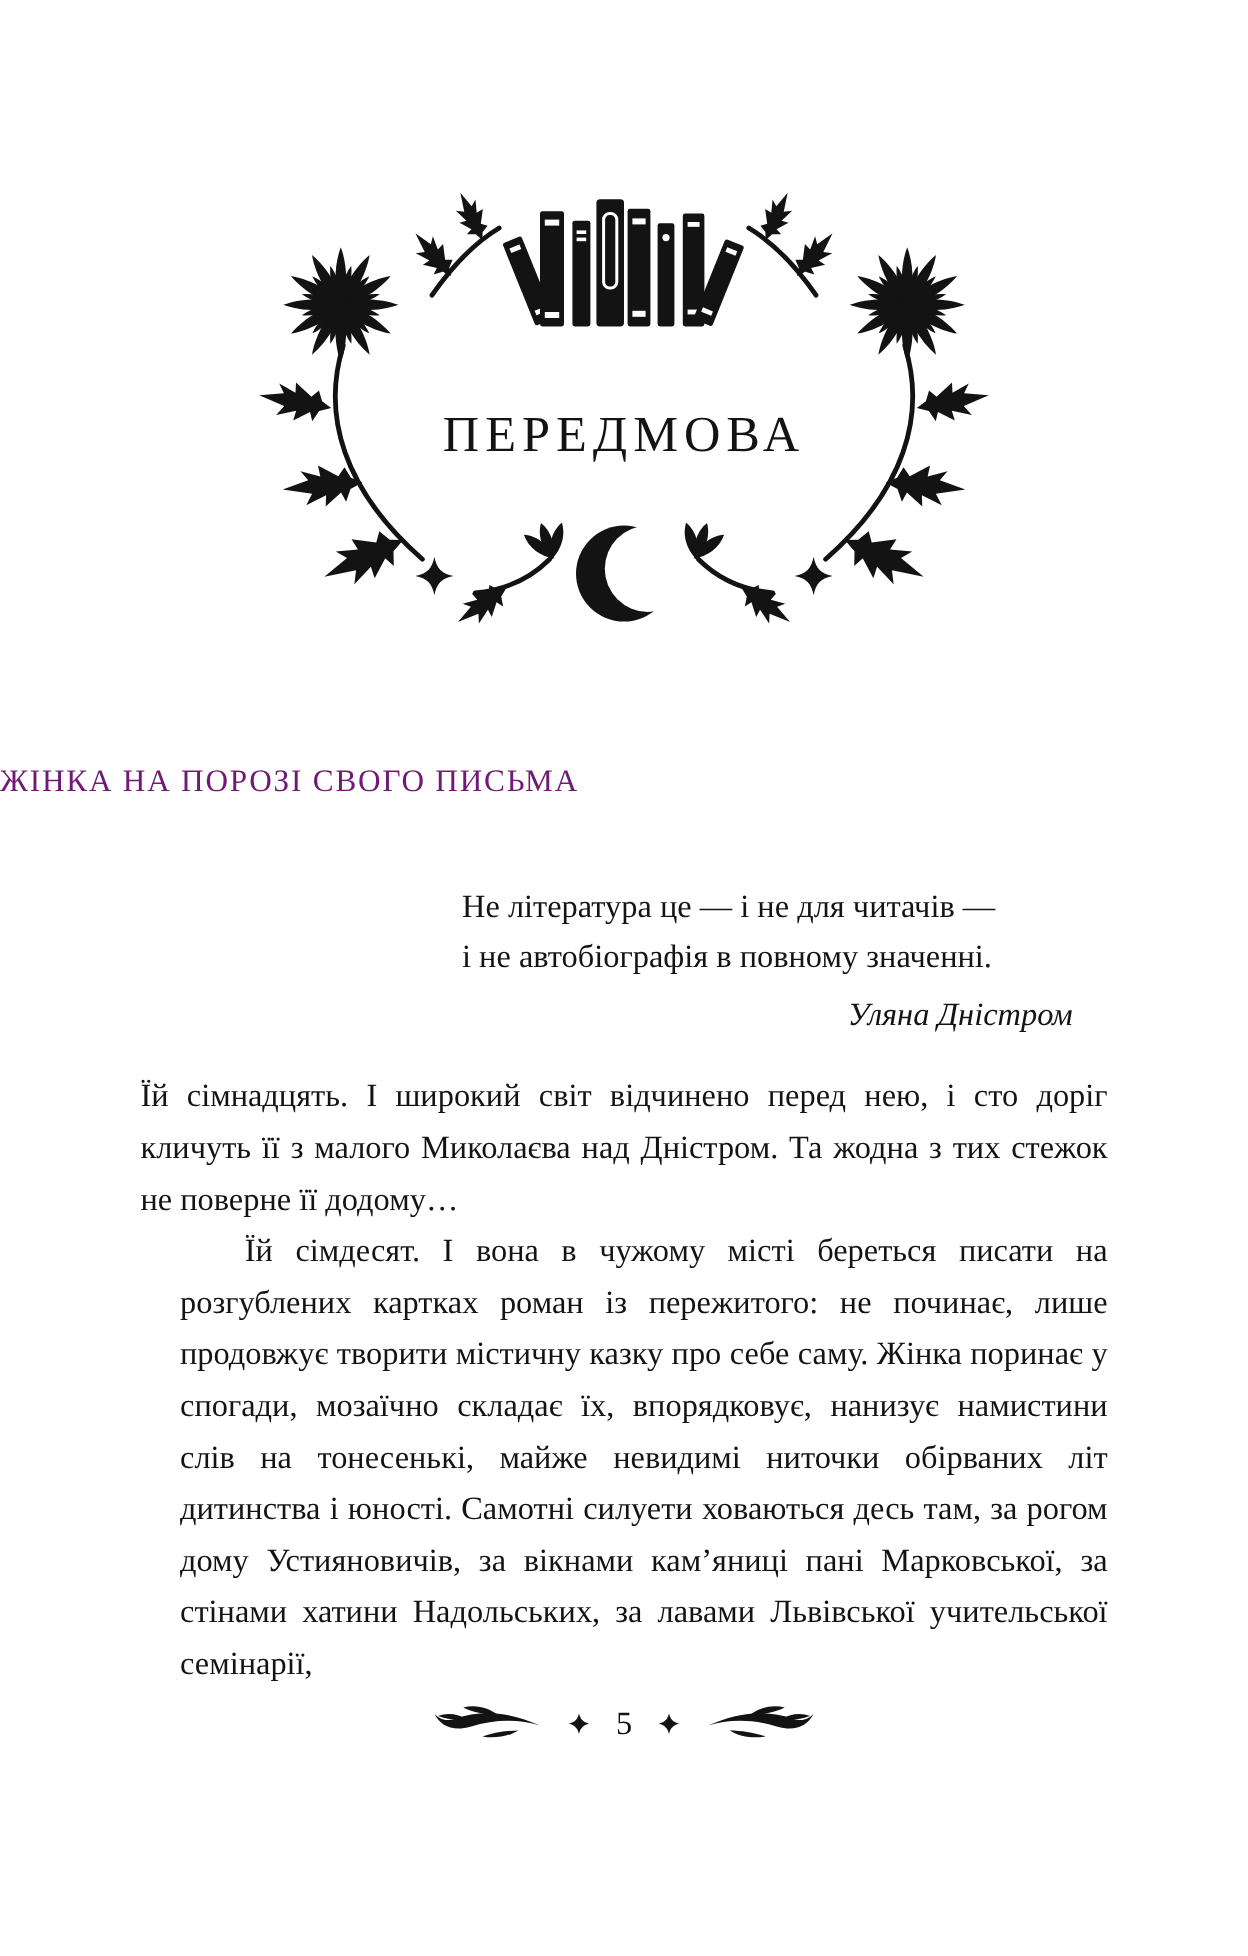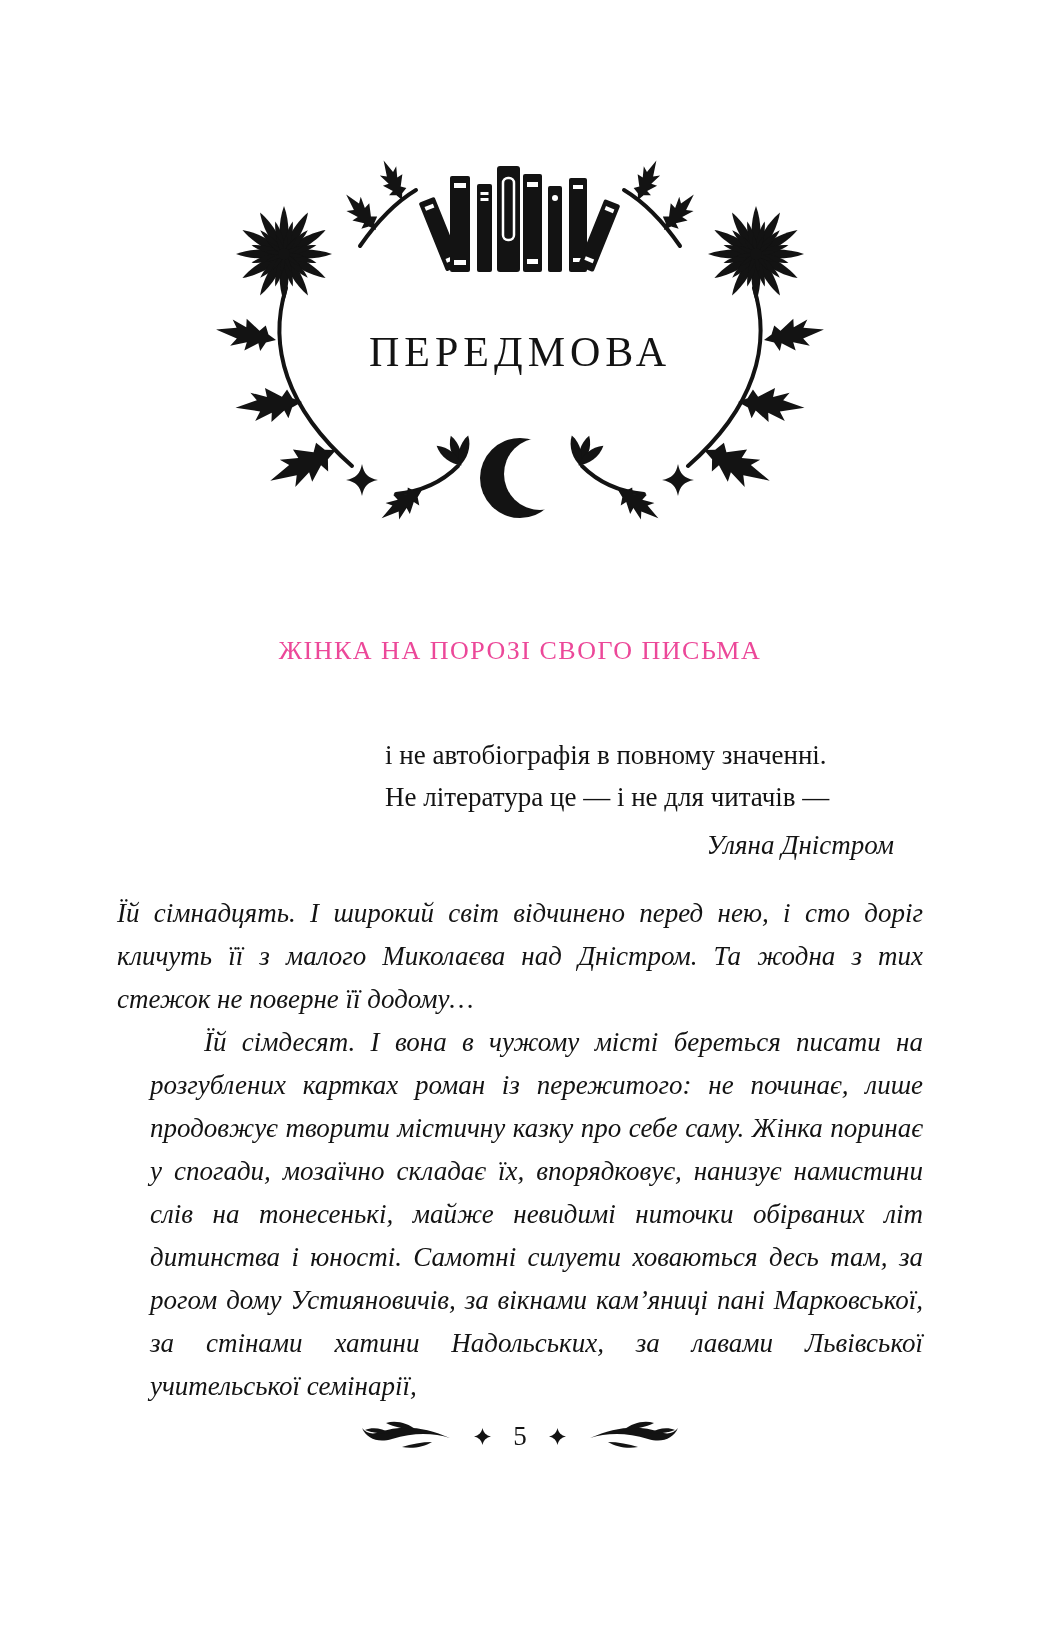--- a/index.html
+++ b/index.html
@@ -34,38 +34,37 @@
   }
   .stem {
     fill: none;
     stroke: #131313;
     stroke-width: 4;
     stroke-linecap: round;
   }
   .chapter-title {
     position: absolute;
     left: 0; right: 0;
-    top: 178px;
+    top: 189px;
     margin: 0;
     text-align: center;
     font-size: 42px;
     font-weight: 400;
     letter-spacing: 5px;
     color: #131313;
   }
 
   
   .section-heading {
     margin: 94px 0 0 0;
-    text-align: center;
     font-size: 26px;
     font-weight: 400;
     letter-spacing: 1.5px;
     line-height: 34px;
-    color: #ec4899;
+    color: #701a75;
   }
 
   
   .epigraph {
     margin: 66px 0 0 385px;
     width: 537px;
     font-size: 27px;
   }
   .epigraph p {
     margin: 0;
@@ -81,21 +80,20 @@
   
   .body-text {
     margin: 26px auto 0 auto;
     width: 806px;
     font-size: 27px;
   }
   .body-text p {
     margin: 0;
     line-height: 43px;
     text-align: justify;
-    font-style: italic;
   }
   .body-text p.indent {
     text-indent: 54px;
     margin-left: 33px;
   }
 
   
   .footer {
     position: absolute;
     top: 1420px;
@@ -216,22 +214,22 @@
         <circle cx="330" cy="324" r="36" fill="#ffffff"></circle>
       </g>
     </svg>
 
     <h1 class="chapter-title">ПЕРЕДМОВА</h1>
   </div>
 
   <h2 class="section-heading">ЖІНКА НА ПОРОЗІ СВОГО ПИСЬМА</h2>
 
   <div class="epigraph">
+    <p>Не література це — і не для читачів —</p>
     <p>і не автобіографія в повному значенні.</p>
-    <p>Не література це — і не для читачів —</p>
     <p class="attribution">Уляна Дністром</p>
   </div>
 
   <div class="body-text">
     <p>Їй сімнадцять. І широкий світ відчинено перед нею, і сто доріг кличуть її з малого Миколаєва над Дністром. Та жодна з тих стежок не поверне її додому…</p>
     <p class="indent">Їй сімдесят. І вона в чужому місті береться писати на розгублених картках роман із пережитого: не починає, лише продовжує творити містичну казку про себе саму. Жінка поринає у спогади, мозаїчно складає їх, впорядковує, нанизує намистини слів на тонесенькі, майже невидимі ниточки обірваних літ дитинства і юності. Самотні силуети ховаються десь там, за рогом дому Устияновичів, за вікнами кам’яниці пані Марковської, за стінами хатини Надольських, за лавами Львівської учительської семінарії,</p>
   </div>
 
   <div class="footer">
     <svg width="90" height="32" viewBox="0 0 90 32" fill="#131313" aria-hidden="true">

